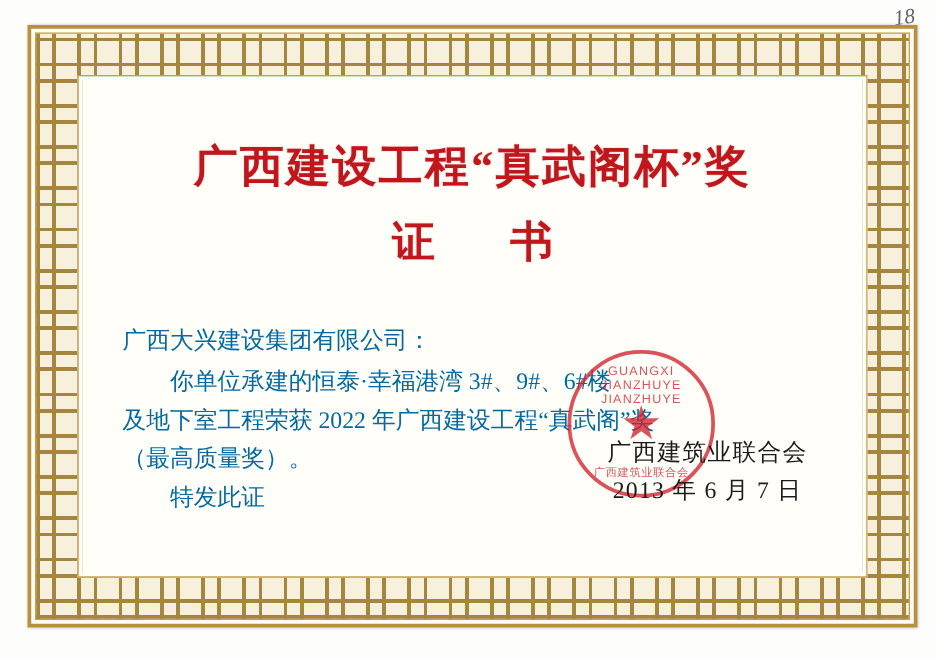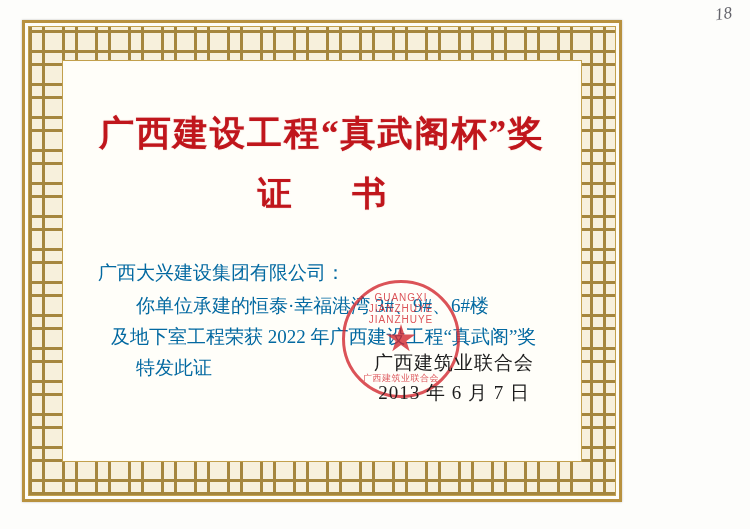--- a/index.html
+++ b/index.html
@@ -34,21 +34,21 @@
     font-style: italic;
     transform: rotate(-8deg);
     opacity: .85;
   }
 
   
   .cert {
     position: absolute;
     left: 22px;
     top: 20px;
-    width: 600px;
+    width: 712px;
     height: 482px;
     background: #fefdf7;
     box-shadow: 0 0 2px rgba(0,0,0,.25);
   }
 
   
   .frame-outer {
     position: absolute;
     left: 0; top: 0; right: 0; bottom: 0;
     border: 3px solid #b8913f;
@@ -124,21 +124,21 @@
     line-height: 31px;
     font-family: "Liberation Serif", serif;
   }
   .addressee {
     margin-bottom: 2px;
   }
   .para {
     text-indent: 38px;
     text-align: justify;
   }
-  .para2 { text-indent: 0; margin-left: 13px; }
+  .para2 { text-indent: 0; }
   .issue-line {
     text-indent: 38px;
   }
 
   
   .sign {
     position: absolute;
     right: 44px;
     bottom: 52px;
     text-align: center;
@@ -206,20 +206,21 @@
 
     <div class="field">
 
       <div class="title">广西建设工程“真武阁杯”奖</div>
       <div class="subtitle">证  书</div>
 
       <div class="body-text">
         <div class="addressee">广西大兴建设集团有限公司：</div>
         <div class="para">你单位承建的恒泰·幸福港湾 3#、9#、6#楼</div>
         <div class="para para2">及地下室工程荣获 2022 年广西建设工程“真武阁”奖</div>
+        <div class="para para2">（最高质量奖）。</div>
         <div class="issue-line">特发此证</div>
       </div>
 
       <div class="seal">
         <div class="seal-arc-top">GUANGXI JIANZHUYE JIANZHUYE</div>
         <div class="seal-arc-bottom">广西建筑业联合会</div>
       </div>
 
       <div class="sign">
         <div class="sign-org">广西建筑业联合会</div>

